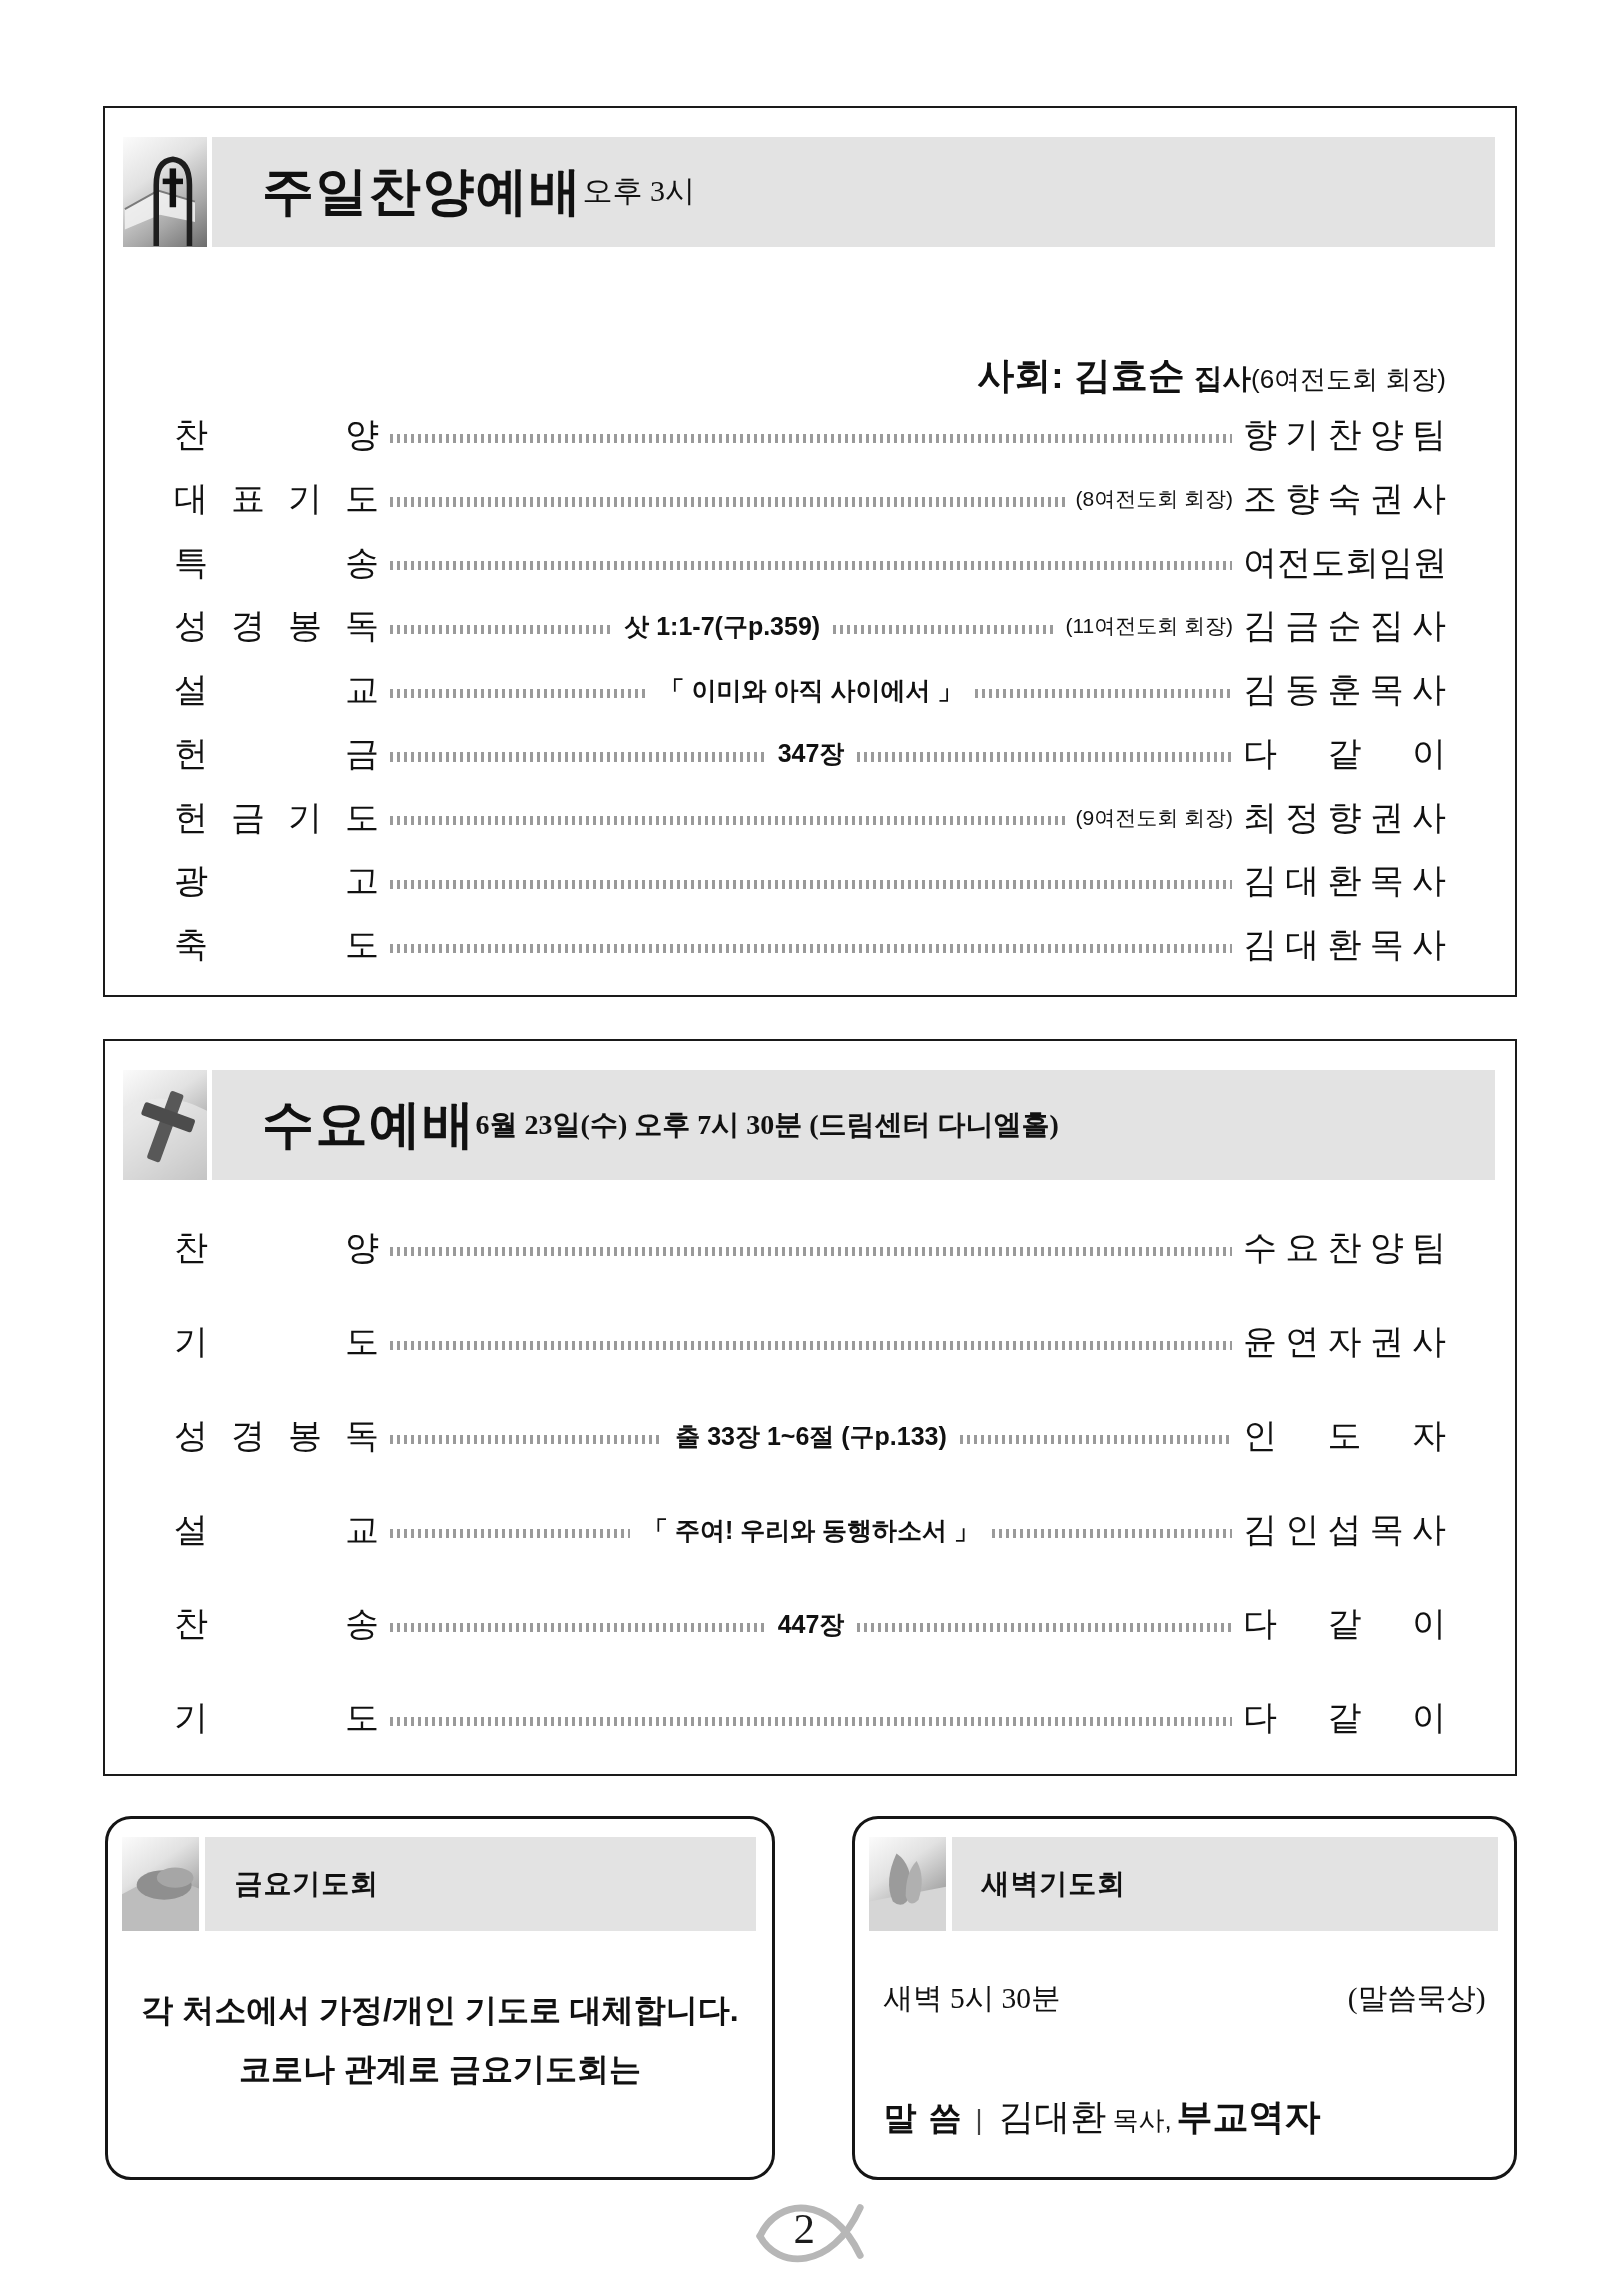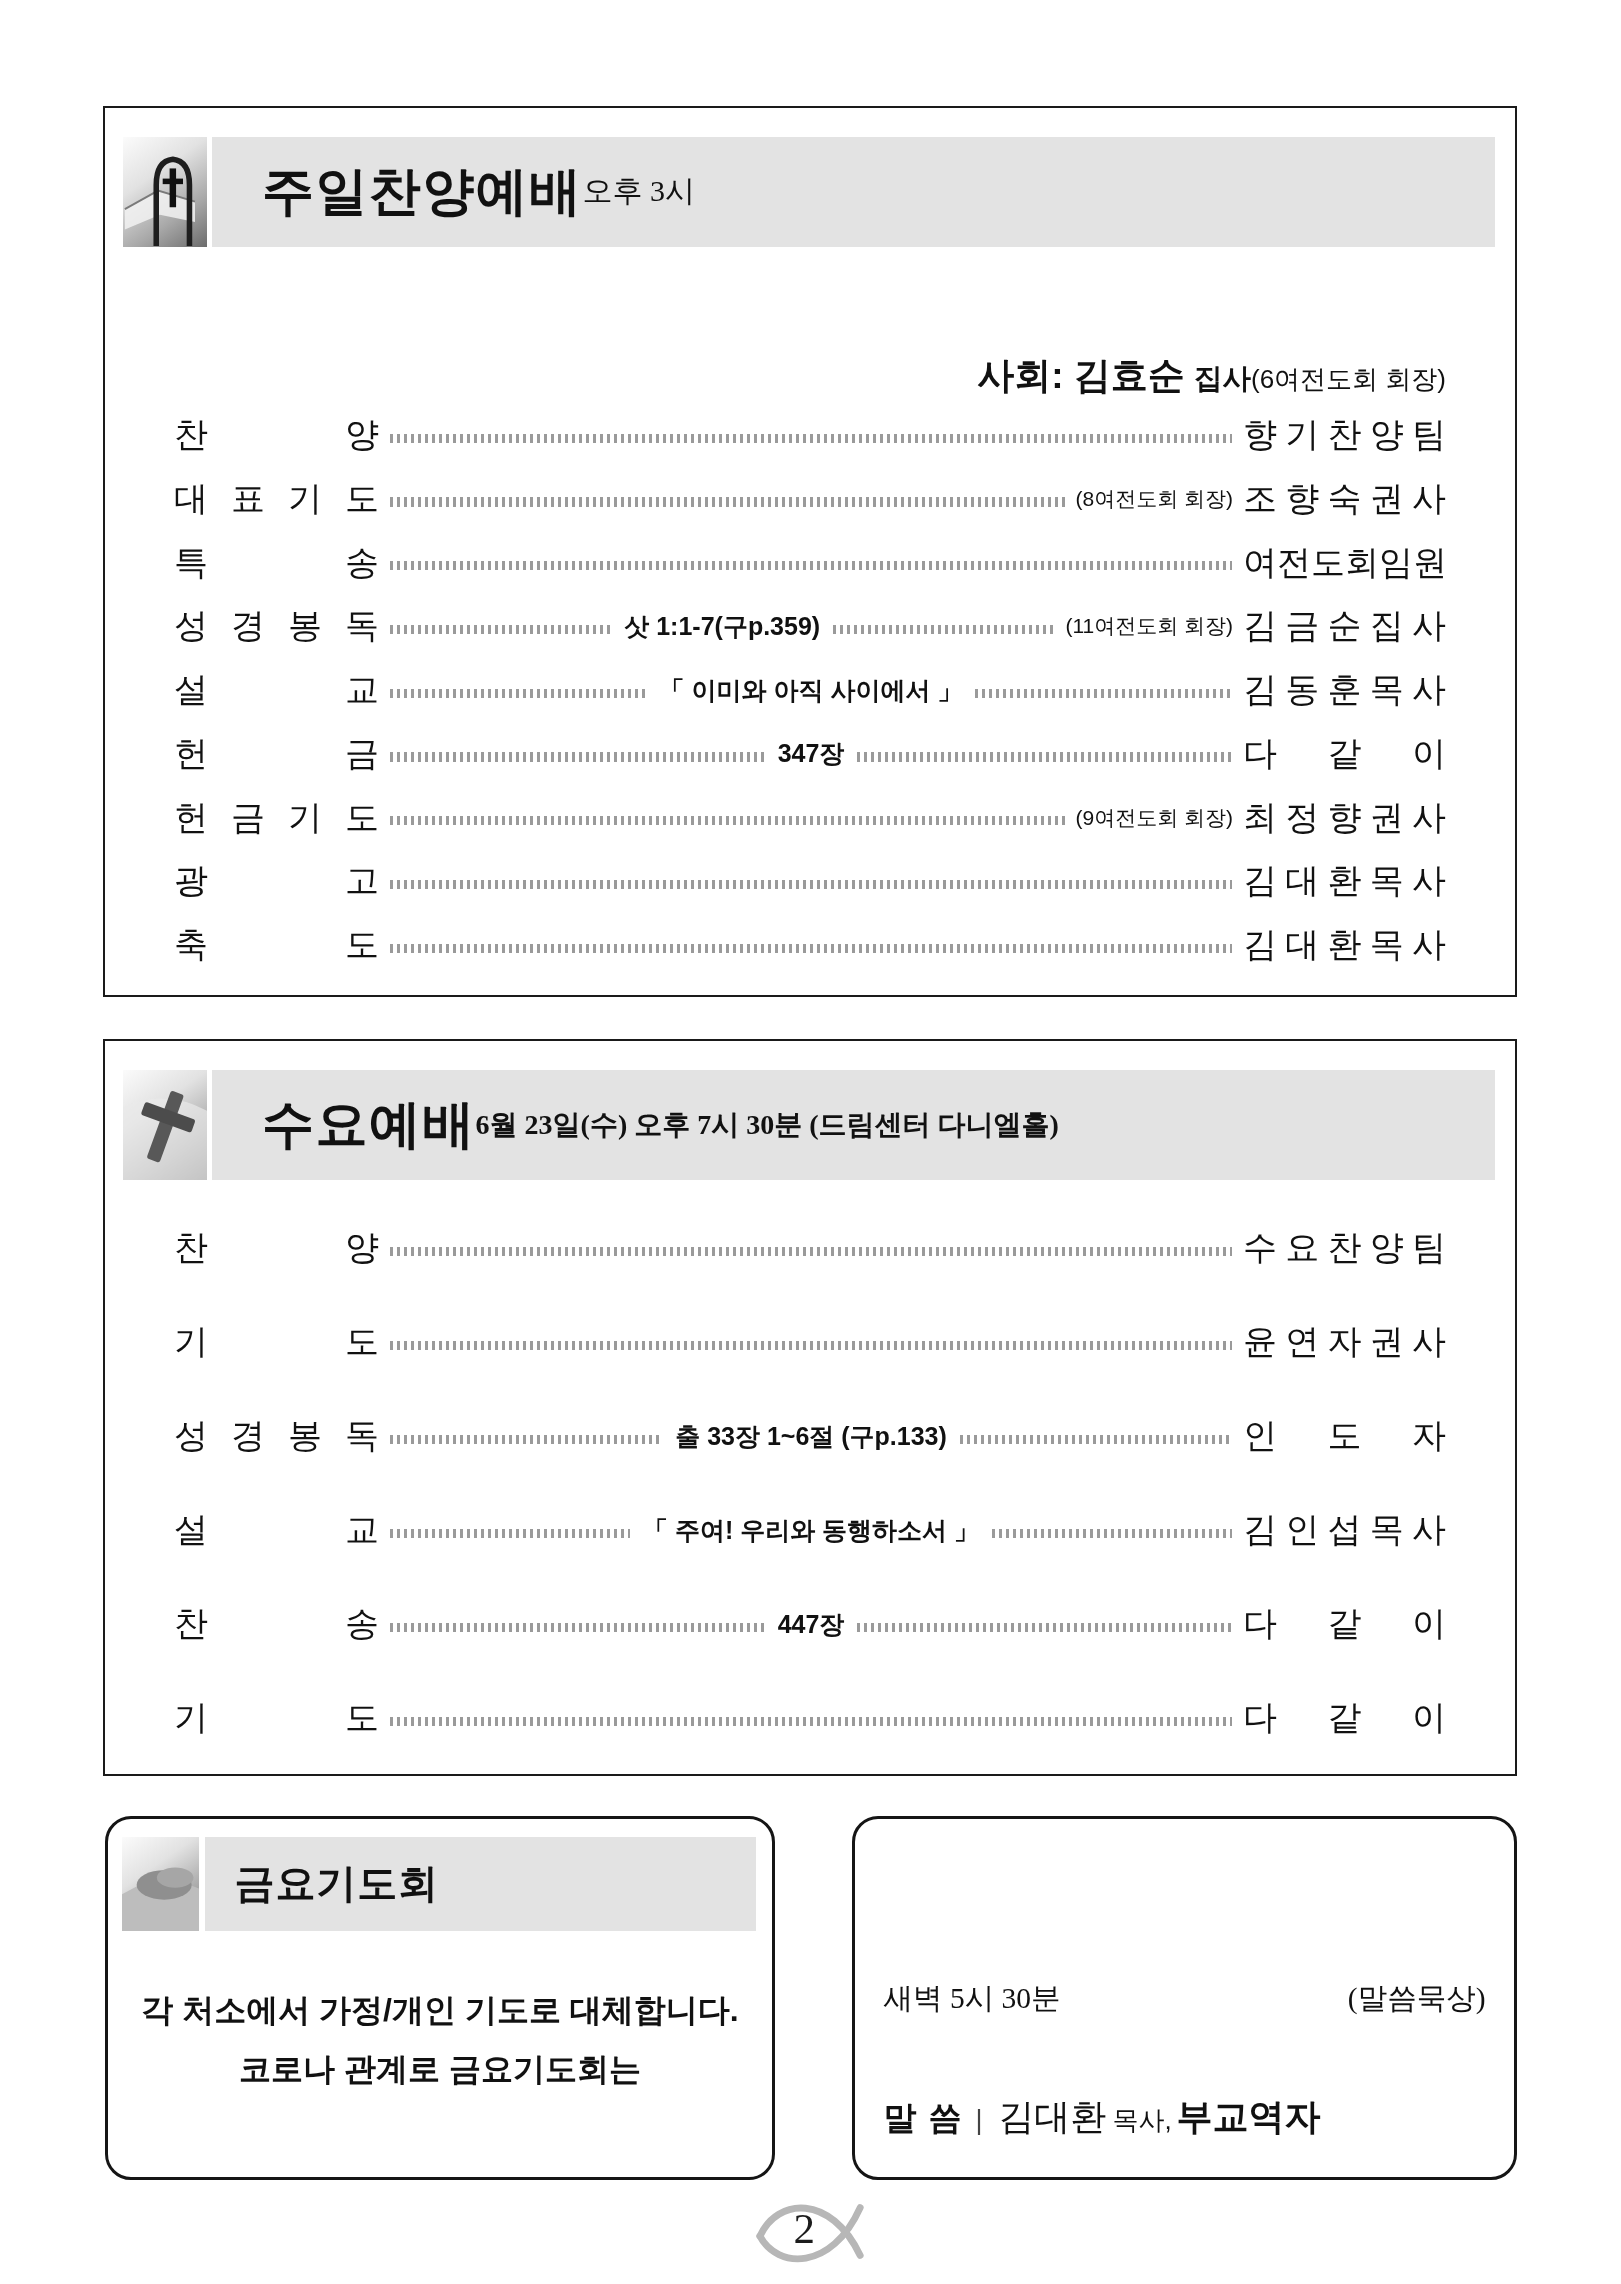--- a/index.html
+++ b/index.html
@@ -95,21 +95,21 @@
   }
   .spread { display:flex; justify-content:space-between; }
 
   
   .chead {
     position:absolute; left:14px; right:15.7px; top:17.5px; height:94px;
     display:flex; align-items:stretch;
   }
   .chead .photo { width:77px; flex:0 0 77px; }
   .chead .band { padding:0 14px 0 30px; }
-  .chead .band-title { font-size:40px; letter-spacing:0.9px; }
+  .chead .band-title { font-size:28px; letter-spacing:0.9px; }
 
   .notice {
     position:absolute; left:11px; right:11px; top:162px;
     text-align:center; font-size:32px; font-weight:800; line-height:1.85;
   }
   .dawn-time-row {
     position:absolute; left:28.5px; right:28.5px; top:160px;
     display:flex; justify-content:space-between; align-items:baseline;
     font-size:29.5px;
   }
@@ -454,20 +454,32 @@
       <div class="band-title">금요기도회</div>
     </div>
   </div>
   <div class="notice">
     <div>각 처소에서 가정/개인 기도로 대체합니다.</div>
     <div>코로나 관계로 금요기도회는</div>
   </div>
 </section>
 
 <section class="card" id="dawn-card">
+  <div class="chead">
+    <div class="photo">
+      <svg viewBox="0 0 84 102" preserveAspectRatio="none">
+        <path d="M0 70 L84 54 L84 102 L0 102 Z" fill="#d6d6d6"></path>
+        <path d="M30 18 Q48 30 46 62 Q38 80 26 70 Q16 48 30 18 Z" fill="#9b9b9b"></path>
+        <path d="M52 26 Q62 44 54 68 Q44 78 40 64 Q40 38 52 26 Z" fill="#b0b0b0"></path>
+      </svg>
+    </div>
+    <div class="band">
+      <div class="band-title">새벽기도회</div>
+    </div>
+  </div>
   <div class="dawn-time-row serif">
     <span>새벽 5시 30분</span>
     <span>(말씀묵상)</span>
   </div>
   <div class="dawn-msg-row">
     <span class="msg-label spread">
         <span>말</span>
         <span>씀</span>
       </span>
     <span class="msg-sep">|</span>

